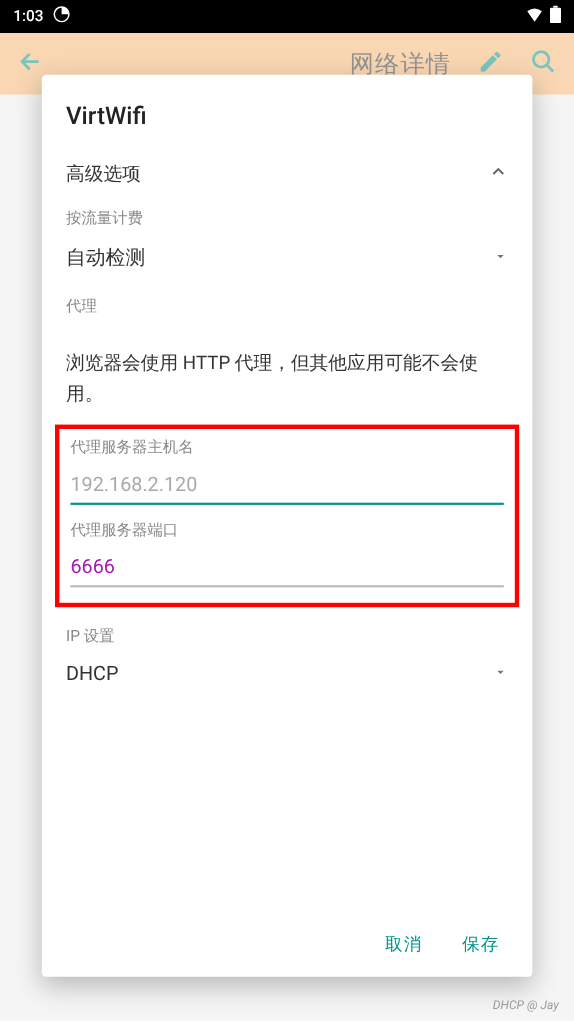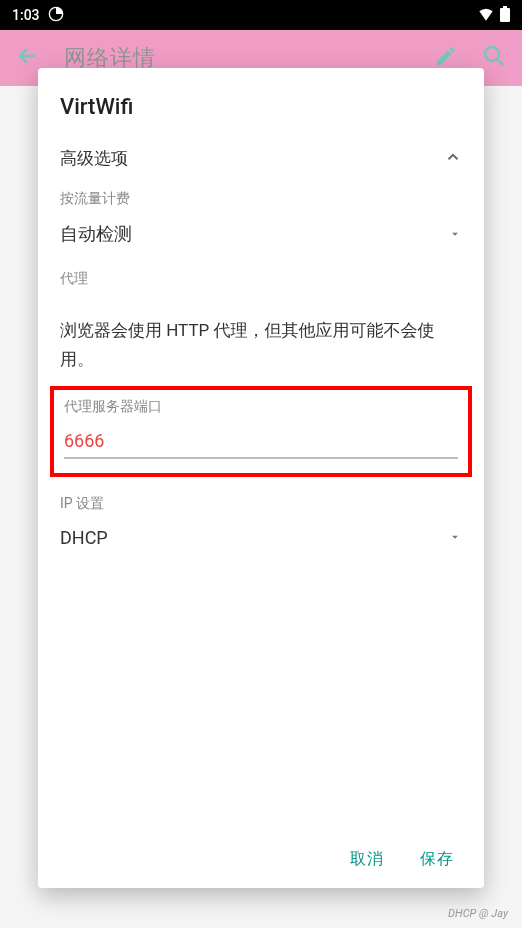--- a/index.html
+++ b/index.html
@@ -31,26 +31,27 @@
       align-items: center;
       gap: 8px;
     }
     .status-right {
       display: flex;
       align-items: center;
       gap: 6px;
     }
     .app-bar {
       height: 56px;
-      background: #ec4899;
+      background: #fdba74;
       display: flex;
       align-items: center;
       padding: 0 16px;
       gap: 24px;
       opacity: 0.5;
+      text-align: right;
     }
     .app-bar-title {
       flex: 1;
       font-size: 22px;
       color: #333;
       letter-spacing: 1px;
     }
     .app-bar-icon {
       color: #009688;
     }
@@ -123,21 +124,21 @@
     .tf-label {
       font-size: 14px;
       color: #888;
       margin-bottom: 8px;
     }
     .tf-input {
       width: 100%;
       border: none;
       border-bottom: 2px solid #bbb;
       font-size: 18px;
-      color: #ef4444;
+      color: #a21caf;
       padding: 6px 0 6px 0;
       outline: none;
       background: transparent;
     }
     .tf-input.active {
       border-bottom: 2px solid #009688;
       color: #aaa;
     }
     .tf-input::placeholder {
       color: #aaa;
@@ -249,20 +250,24 @@
       </div>
     </div>
 
     <div class="field-group">
       <div class="field-label">代理</div>
     </div>
 
     <div class="info-text">浏览器会使用 HTTP 代理，但其他应用可能不会使用。</div>
 
     <div class="highlight-box">
+      <div class="text-field">
+        <div class="tf-label">代理服务器主机名</div>
+        <input class="tf-input active" type="text" value="192.168.2.120" style="">
+      </div>
 
       <div class="text-field" style="margin-bottom:0">
         <div class="tf-label">代理服务器端口</div>
         <input class="tf-input" type="text" value="6666" style="">
       </div>
     </div>
 
 
     <div class="field-group section-margin">
       <div class="field-label">IP 设置</div>

